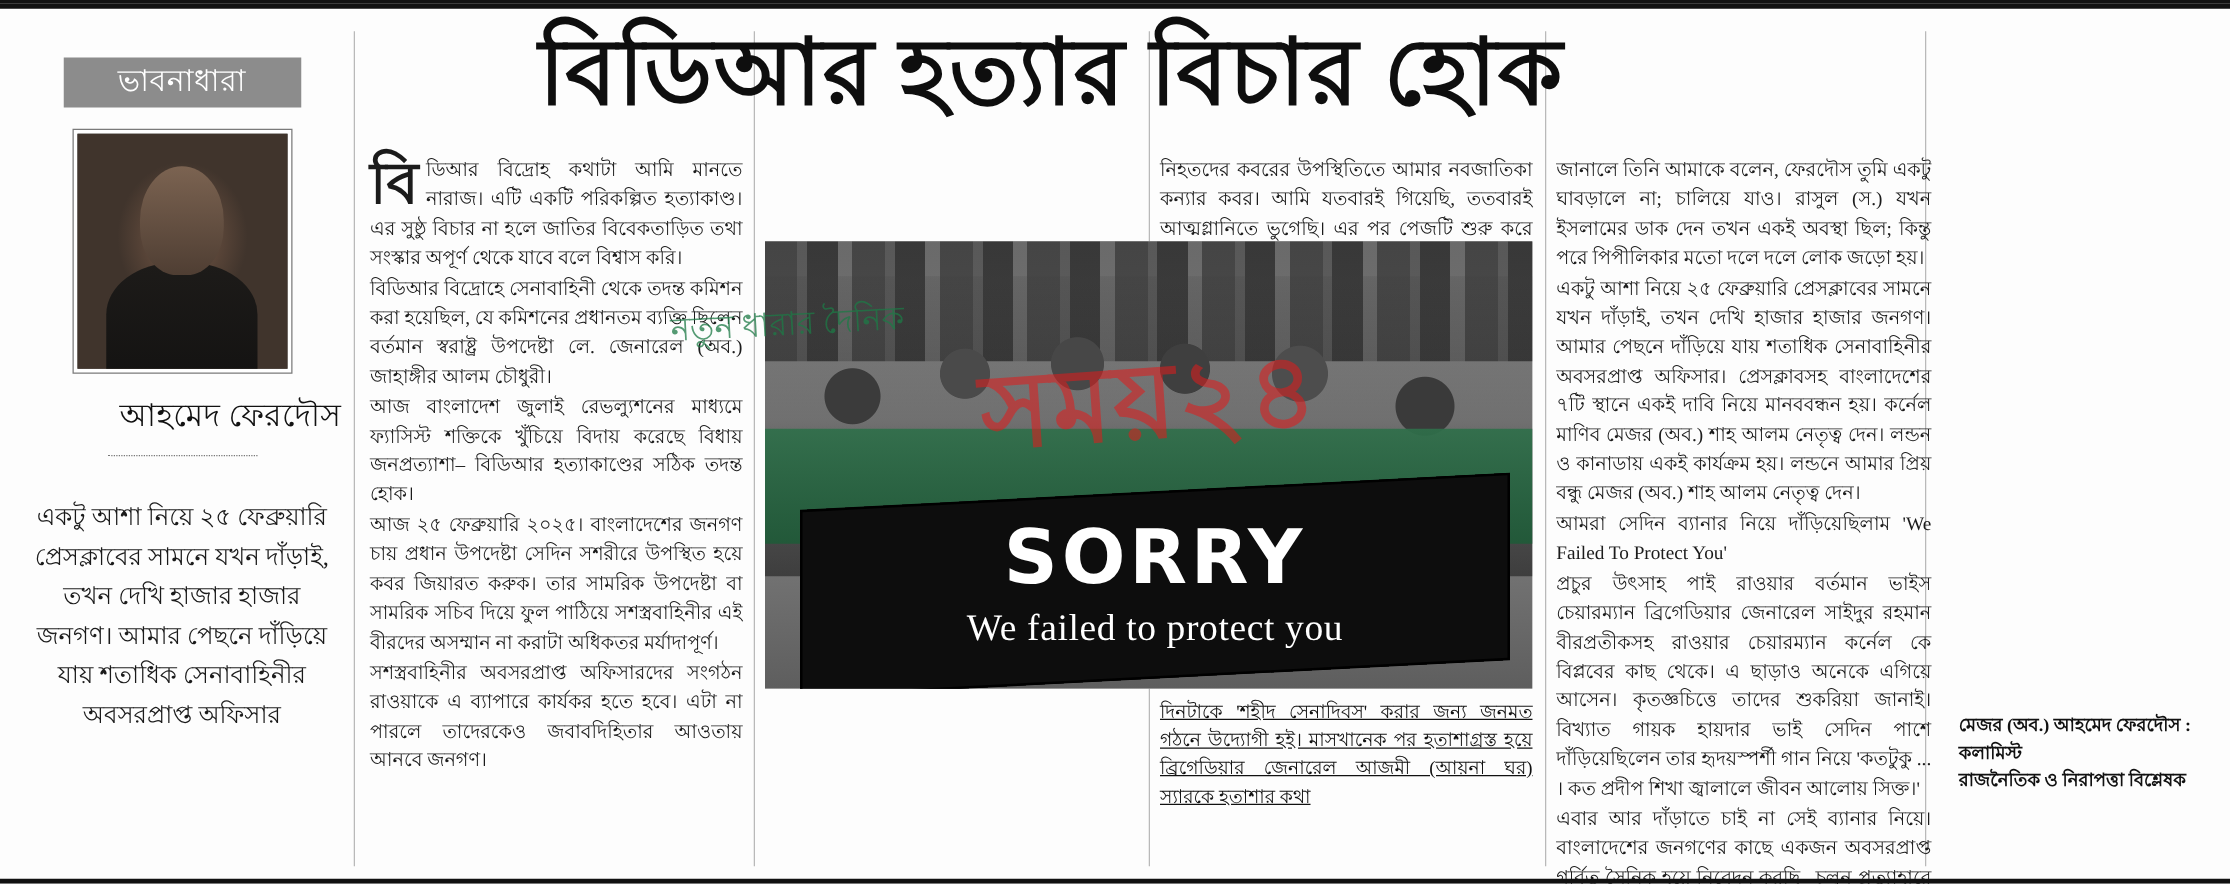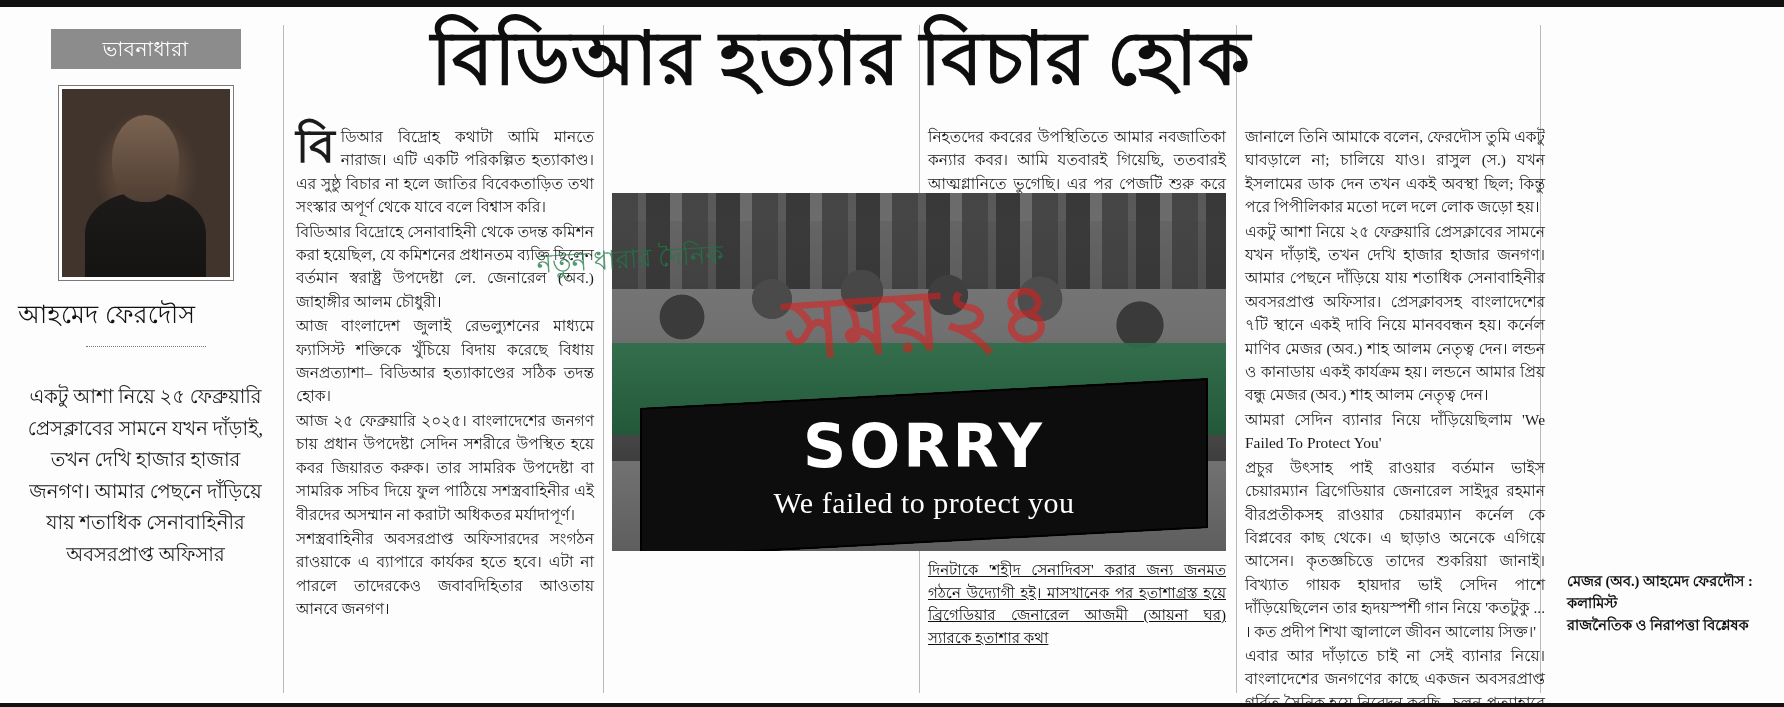--- a/index.html
+++ b/index.html
@@ -17,25 +17,25 @@
     box-sizing:border-box;
   }
   .topline{
     position:absolute;left:0;right:0;top:0;height:4px;background:#111;
   }
   
   .leftcol{
     position:absolute;left:18px;top:26px;width:255px;height:660px;
   }
   .section-badge{
-    width:190px;margin:0 auto;
+    width:190px;margin:17px auto;
     background:#8c8c8c;
     color:#fff;
     text-align:center;
-    font-size:20px;
+    font-size:24px;
     line-height:40px;
     height:40px;
     font-family:"Liberation Serif", serif;
     letter-spacing:.5px;
   }
   .portrait-frame{
     margin:16px auto 0;
     width:176px;height:196px;
     border:1px solid #7a7a7a;
     padding:3px;
@@ -54,21 +54,21 @@
     background:linear-gradient(180deg,#1d1b19 0%, #141312 100%);
     border-radius:46% 46% 0 0;
   }
   .portrait:before{
     content:"";position:absolute;left:30%;top:14%;width:40%;height:46%;
     background:linear-gradient(180deg,#7b6351 0%,#4f3e33 100%);
     border-radius:50% 50% 44% 44%;
     z-index:2;
   }
   .byline{
-    text-align:left;
+    text-align:right;
     font-size:25px;
     margin-top:14px;
     letter-spacing:.3px;
   }
   .byline-rule{
     width:120px;height:0;border-top:1px dotted #777;margin:8px auto 0;
   }
   .pullquote{
     margin-top:34px;
     text-align:center;

